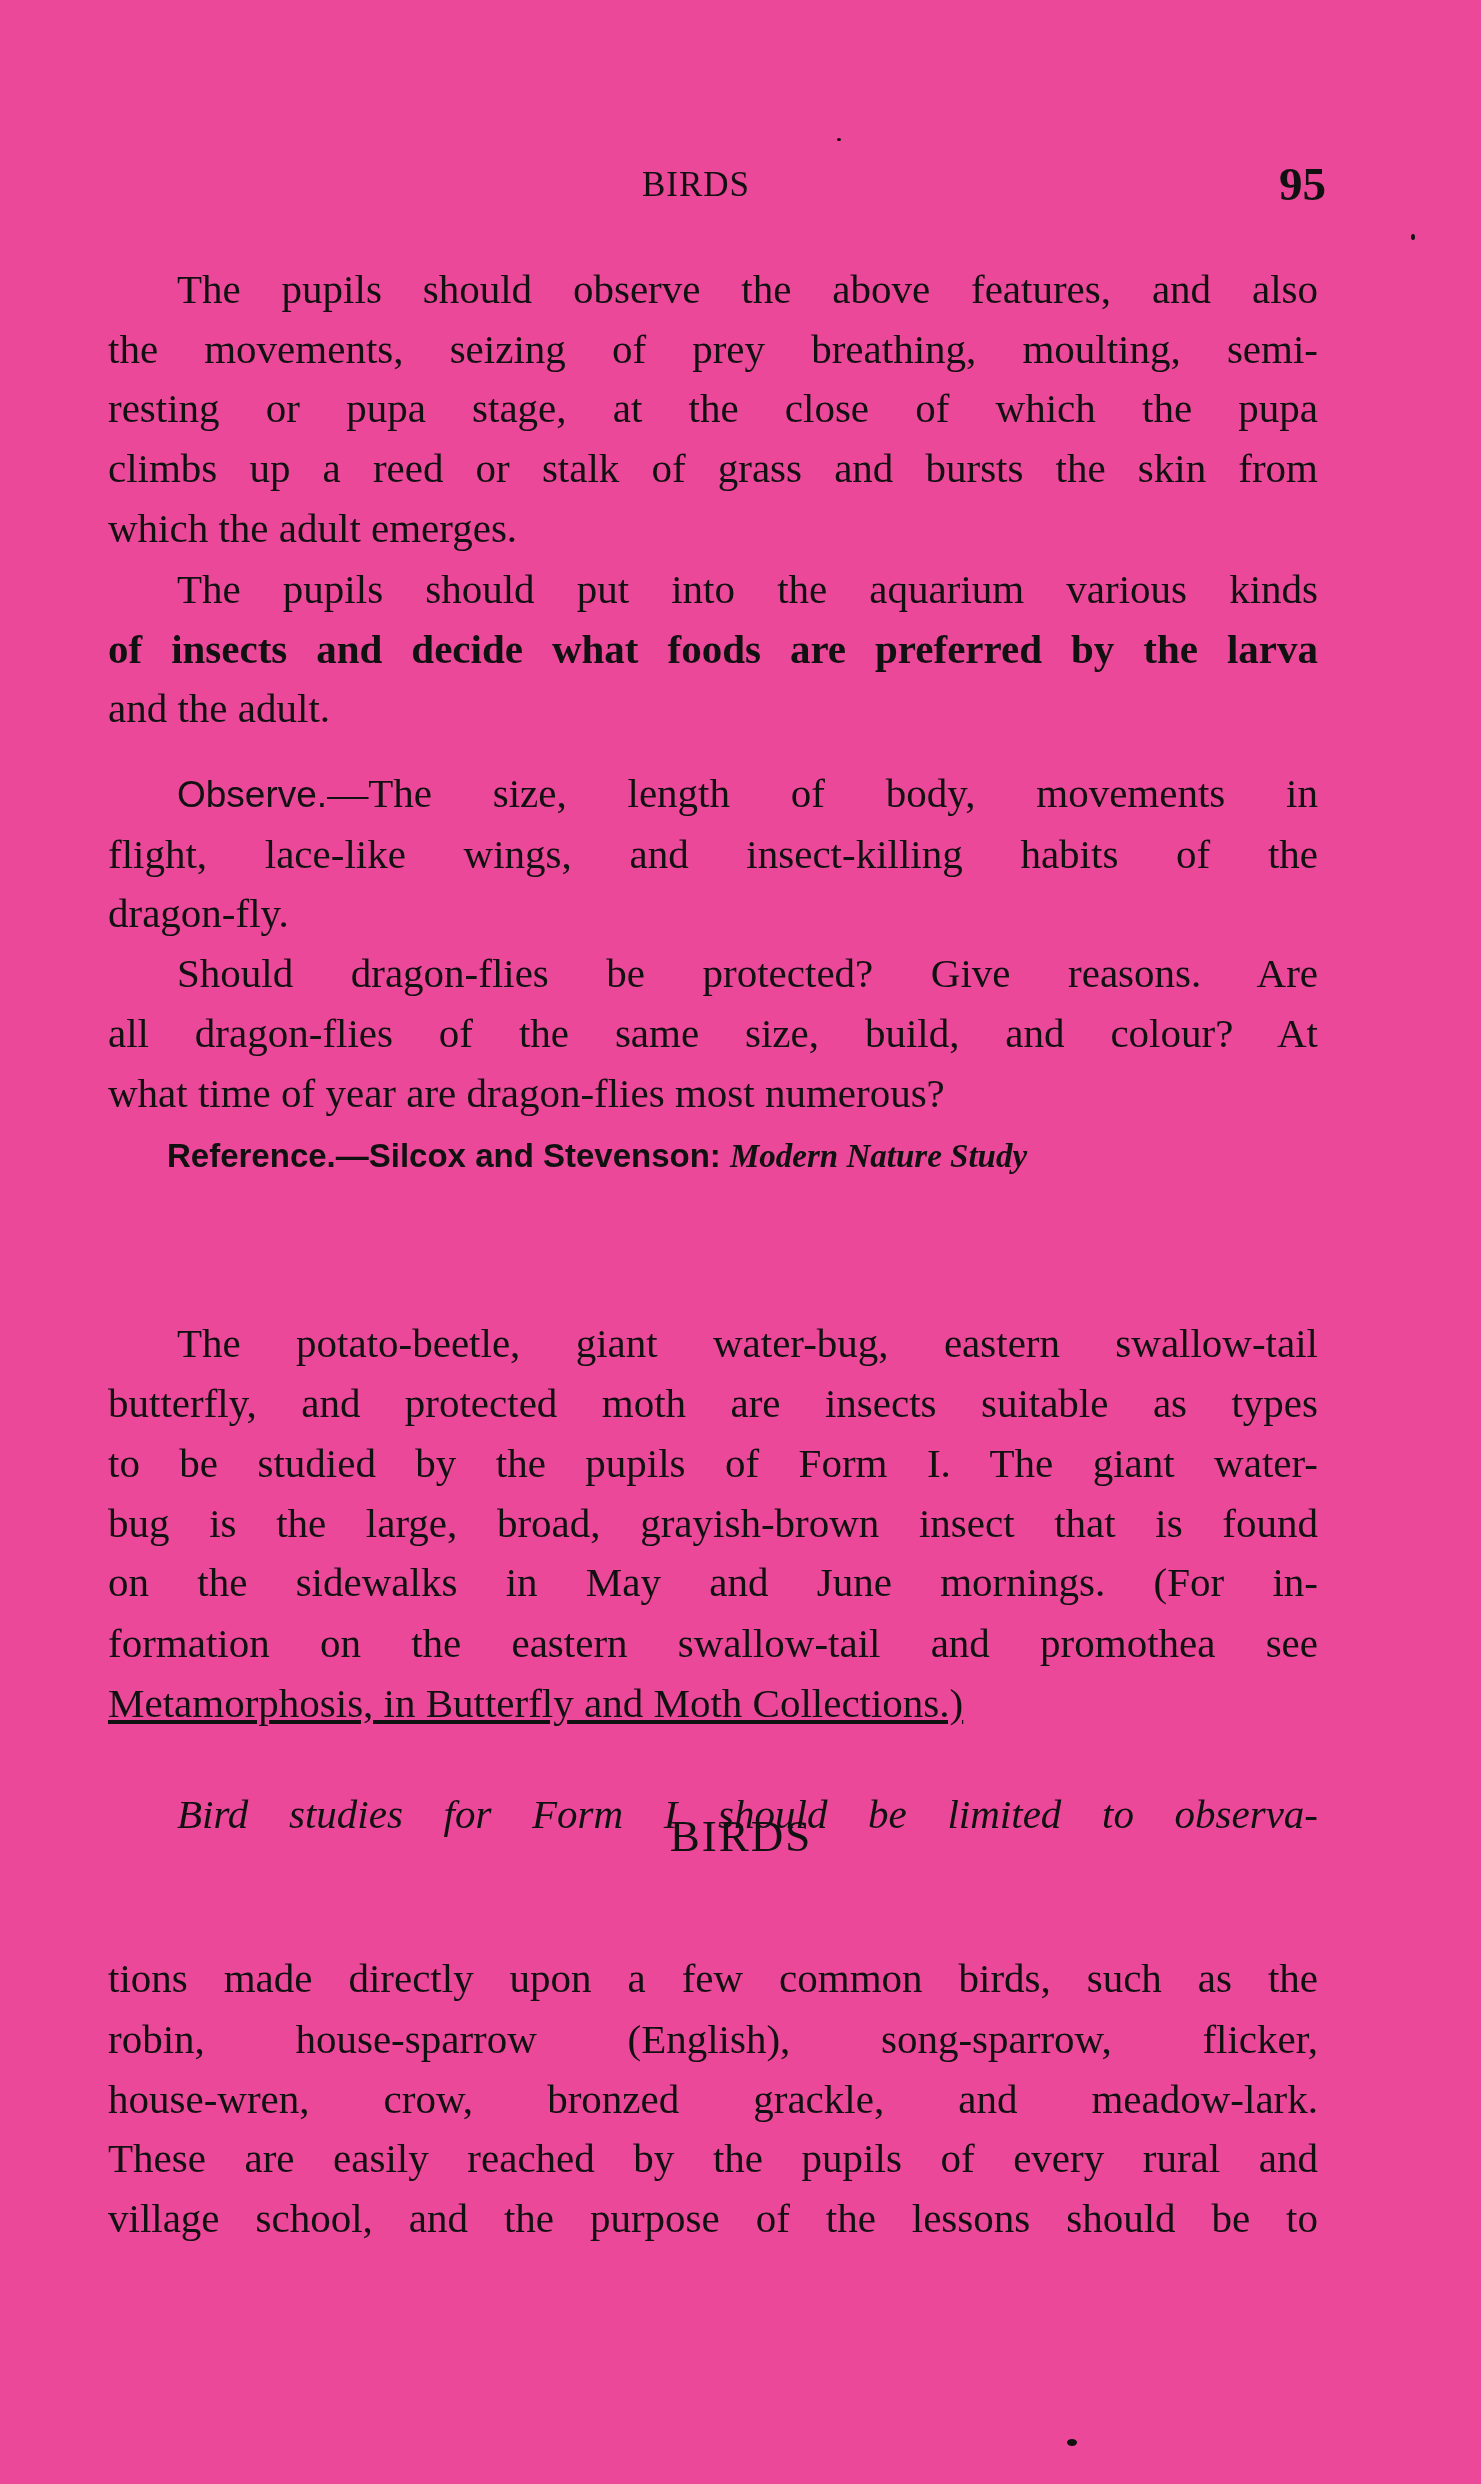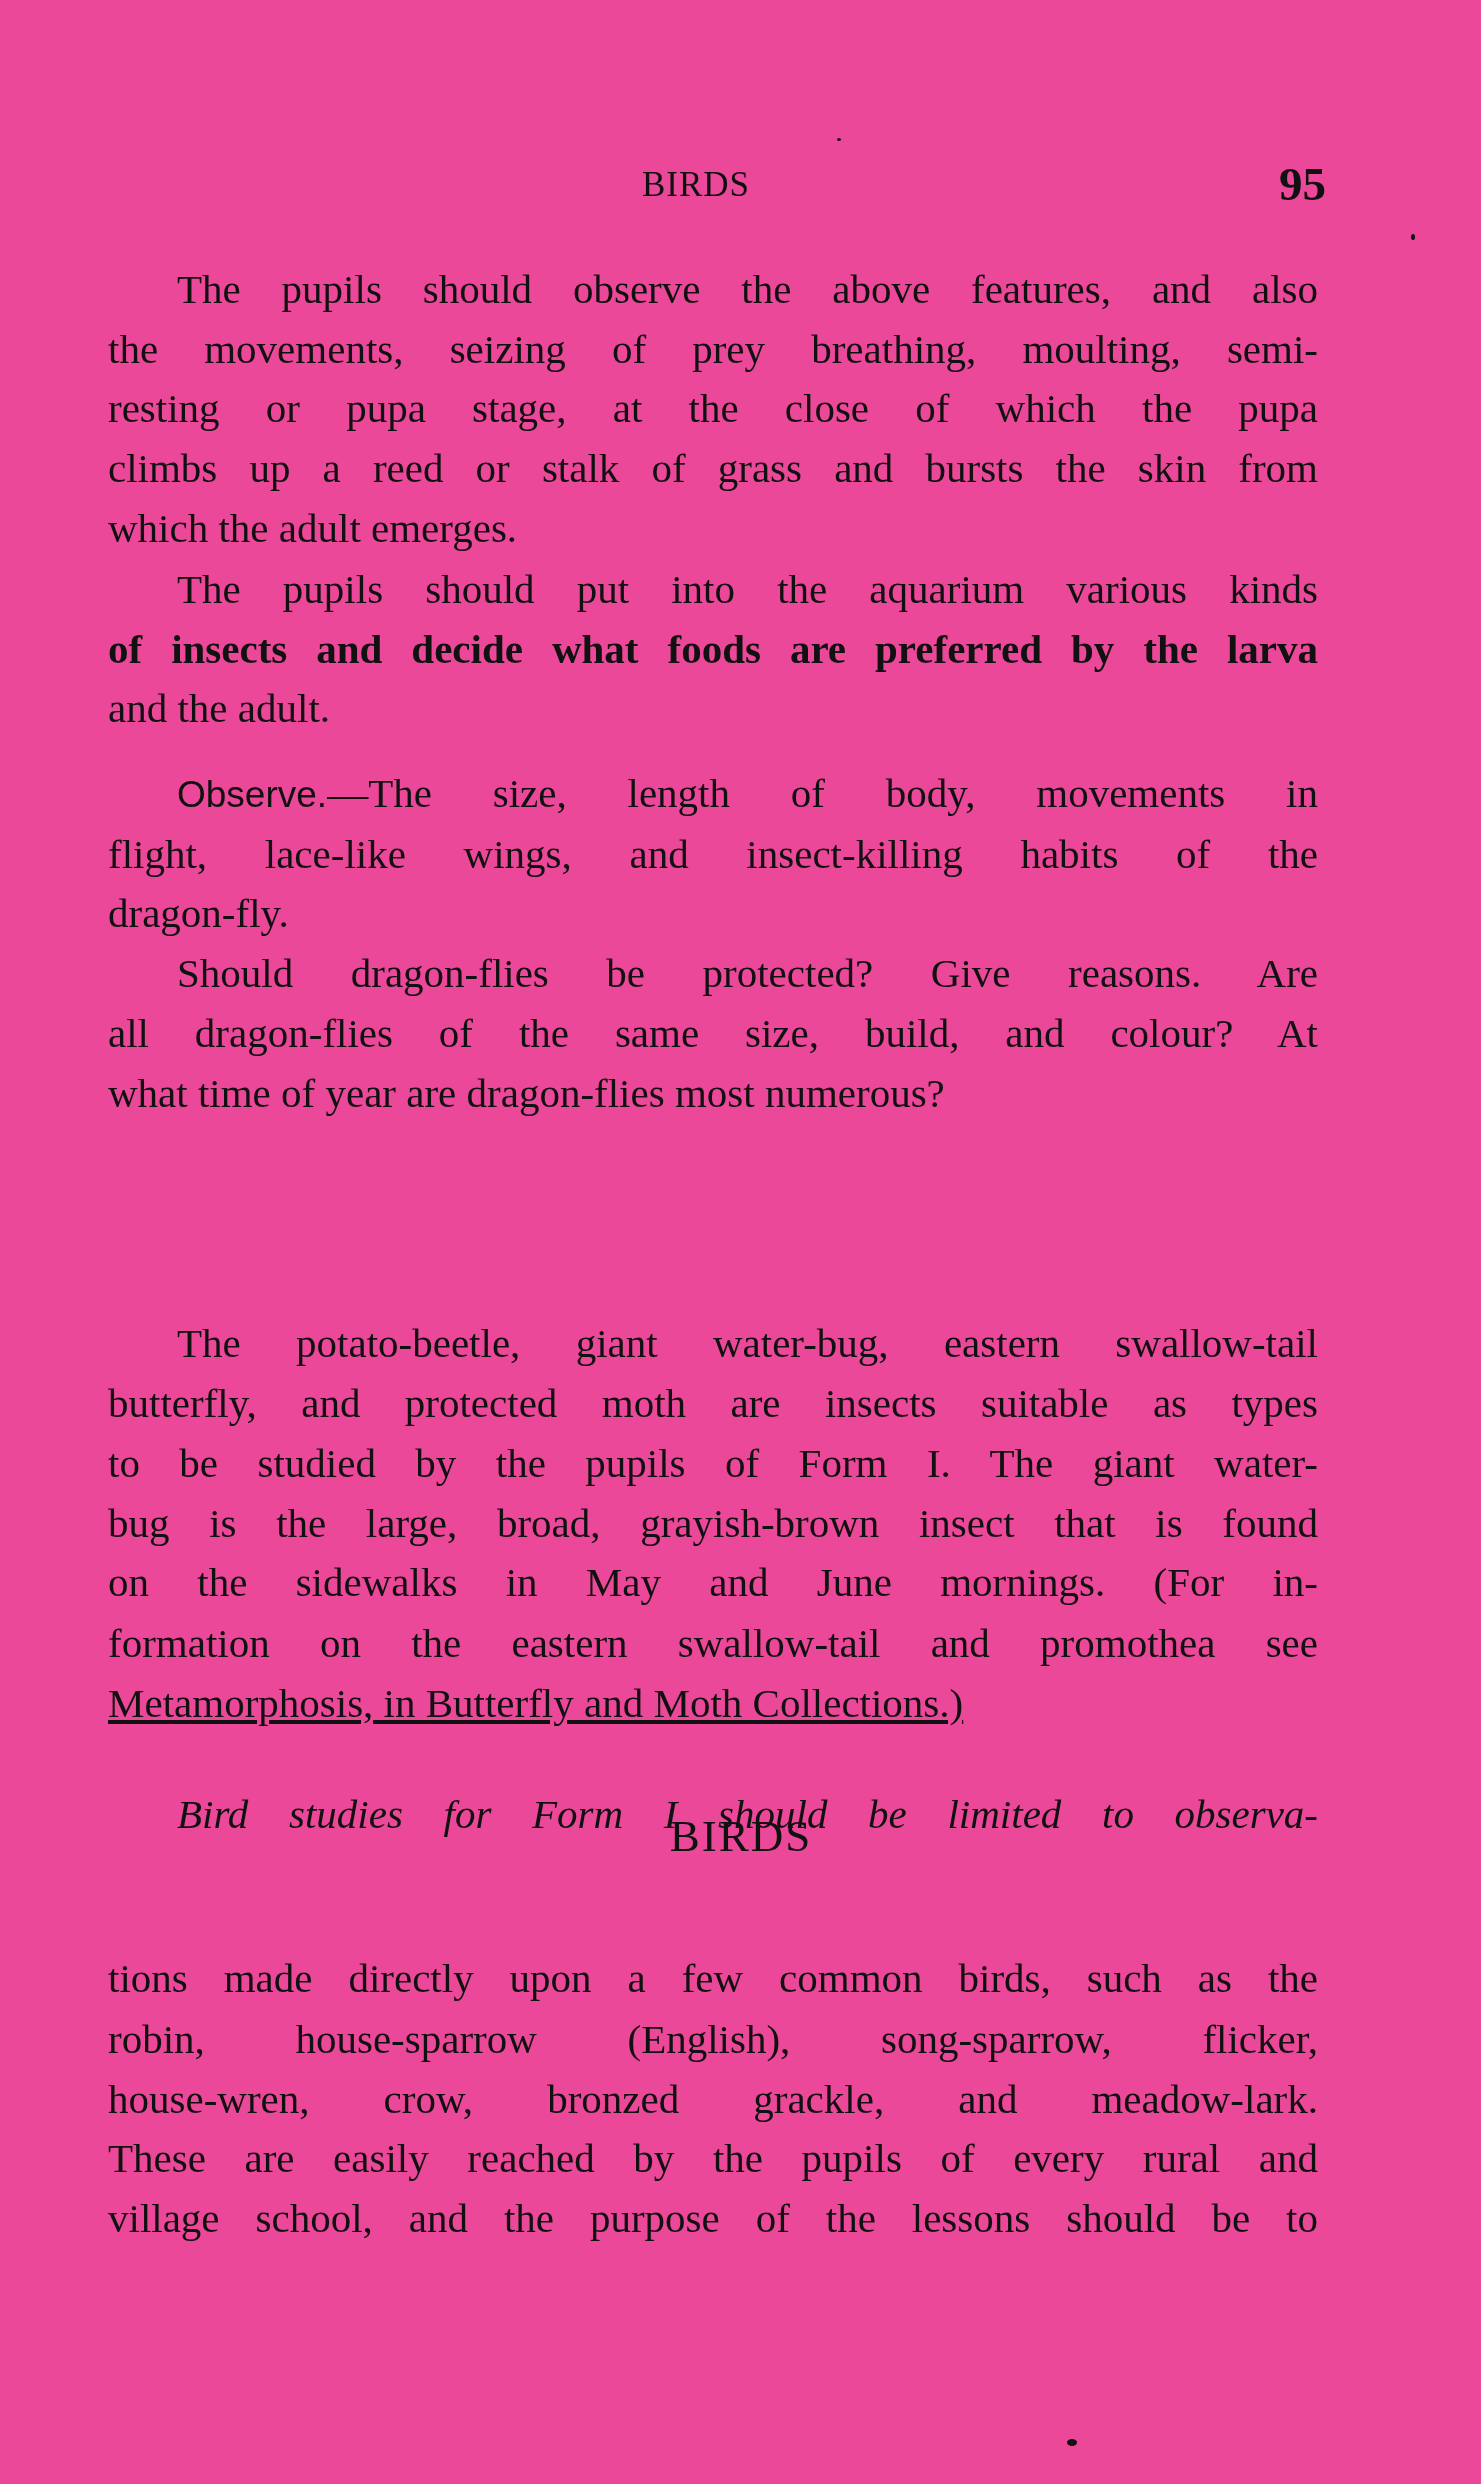--- a/index.html
+++ b/index.html
@@ -58,20 +58,23 @@
     <div class="line j serif" style="top:824px;">flight, lace-like wings, and insect-killing habits of the</div>
     <div class="line serif" style="top:883px;">dragon-fly.</div>
   </div>
 
   <div>
     <div class="line j indent serif" style="top:943px;">Should dragon-flies be protected? Give reasons. Are</div>
     <div class="line j serif" style="top:1003px;">all dragon-flies of the same size, build, and colour? At</div>
     <div class="line serif" style="top:1063px;">what time of year are dragon-flies most numerous?</div>
   </div>
 
+  <div class="ref" style="top:1131px;">
+    <span>Reference.</span><span>—Silcox and Stevenson: </span><span class="book">Modern Nature Study</span>
+  </div>
 
   <div>
     <div class="line j indent serif" style="top:1313px;">The potato-beetle, giant water-bug, eastern swallow-tail</div>
     <div class="line j serif" style="top:1373px;">butterfly, and protected moth are insects suitable as types</div>
     <div class="line j serif" style="top:1433px;">to be studied by the pupils of Form I. The giant water-</div>
     <div class="line j serif" style="top:1493px;">bug is the large, broad, grayish-brown insect that is found</div>
     <div class="line j serif" style="top:1552px;">on the sidewalks in May and June mornings. (For in-</div>
     <div class="line j serif" style="top:1613px;">formation on the eastern swallow-tail and promothea see</div>
     <div class="line serif" style="top:1673px;text-decoration:underline;">Metamorphosis, in Butterfly and Moth Collections.)</div>
   </div>

